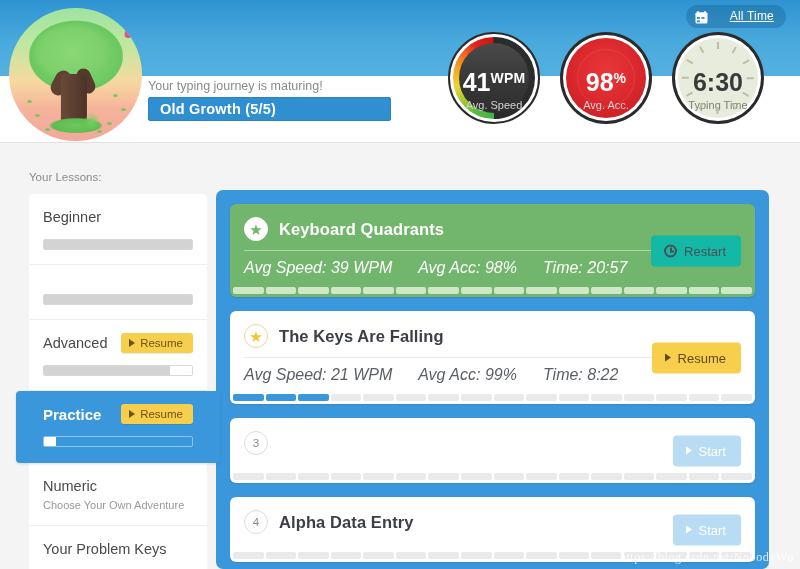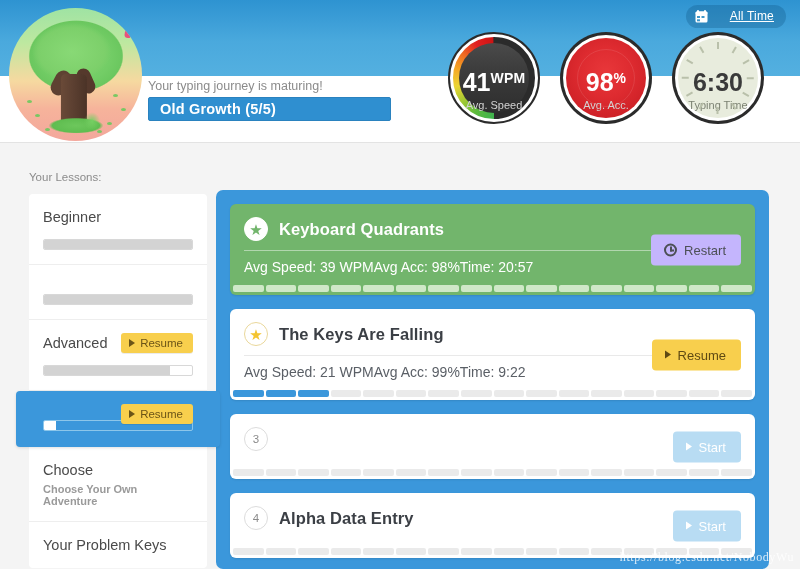--- a/index.html
+++ b/index.html
@@ -24,21 +24,21 @@
     position: absolute; left: 0; top: 142px; width: 800px; height: 1px;
     background: #e3e3e3;
   }
 
   
   .alltime-btn {
     position: absolute; right: 14px; top: 5px;
     background: rgba(14, 82, 130, 0.30);
     border-radius: 12px;
     padding: 4px 12px 5px 9px;
-    display: flex; align-items: flex-start; gap: 22px;
+    display: flex; align-items: flex-end; gap: 22px;
     cursor: pointer;
   }
   .alltime-btn .cal {
     width: 13px; height: 13px; position: relative; flex: 0 0 auto;
   }
   .alltime-label {
     color: #ffffff; font-size: 12px; text-decoration: underline;
     letter-spacing: .2px; white-space: nowrap;
   }
 
@@ -177,21 +177,21 @@
   .side-card {
     background: #ffffff; border-bottom: 1px solid #eeeeee;
     padding: 16px 14px 14px 14px; position: relative;
   }
   .side-card:first-child { border-radius: 4px 4px 0 0; }
   .side-card:last-child  { border-radius: 0 0 4px 4px; border-bottom: none; }
   .side-title {
     font-size: 14.5px; color: #4a4a4a; line-height: 1.1;
   }
   .side-sub {
-    font-size: 11px; color: #9a9a9a; margin-top: 4px; font-weight: bold;
+    font-size: 11px; color: #9a9a9a; margin-top: 4px;
   }
   .side-bar {
     margin-top: 13px; height: 11px; background: #ffffff;
     border: 1px solid #d8d8d8; border-radius: 2px; overflow: hidden;
   }
   .side-bar .fill { height: 100%; background: #d3d3d3; }
 
   .side-card.active {
     background: #3b97db; border-radius: 4px; border-bottom: none;
     margin: 0 -13px; padding: 16px 27px 16px 27px;
@@ -245,37 +245,37 @@
   .star.gold  { color: #f4c430; }
 
   .lc-title { font-size: 16.5px; font-weight: bold; color: #3b3f45; letter-spacing: .1px; }
   .lesson-card.done .lc-title { color: #ffffff; text-align: right; }
 
   .lc-sep {
     height: 1px; background: #e9e9e9; margin: 9px 0 8px 0;
   }
   .lesson-card.done .lc-sep { background: rgba(255,255,255,.45); }
 
-  .lc-stats { display: flex; font-size: 14px; color: #5a5f66; }
+  .lc-stats { display: flex; gap: 26px; font-size: 16px; color: #5a5f66; font-style: italic; }
   .lesson-card.done .lc-stats { color: #ffffff; }
 
   .seg-bar { display: flex; gap: 2px; padding: 0 3px 3px 3px; }
   .seg {
     flex: 1 1 0; height: 7px; border-radius: 2px; background: #eaeaea;
   }
   .seg.on  { background: #3b97db; }
   .seg.green { background: #cfe8c8; }
 
   .act-btn {
     position: absolute; right: 14px; top: 50%; transform: translateY(-50%);
     display: flex; align-items: center; gap: 7px;
     border-radius: 4px; font-size: 13px; padding: 8px 15px 8px 13px;
     cursor: pointer; white-space: nowrap;
   }
-  .act-restart { background: #c4b5fd; color: #4c4f55; }
+  .act-restart { background: #14b8a6; color: #4c4f55; }
   .act-resume  { background: #f8cf4d; color: #5f4a13; }
   .act-start   { background: #b8dcf3; color: #ffffff; }
 
   .clock-ico {
     width: 13px; height: 13px; border: 2px solid currentColor;
     border-radius: 50%; position: relative; flex: 0 0 auto;
   }
   .clock-ico:before {
     content: ""; position: absolute; left: 4px; top: 1.5px;
     width: 1.6px; height: 4.5px; background: currentColor;
@@ -408,30 +408,31 @@
         <div class="side-title">Advanced</div>
         <div class="side-bar">
           <div class="fill" style="width: 85%;"></div>
         </div>
         <div class="resume-sm">
           <span class="tri"></span>
           <span>Resume</span>
         </div>
       </div>
       <div class="side-card active">
+        <div class="side-title">Practice</div>
         <div class="side-bar">
           <div class="fill" style="width: 8%;"></div>
         </div>
         <div class="resume-sm">
           <span class="tri"></span>
           <span>Resume</span>
         </div>
       </div>
       <div class="side-card">
-        <div class="side-title">Choose</div>
+        <div class="side-title">Numeric</div>
         <div class="side-sub">Choose Your Own Adventure</div>
       </div>
       <div class="side-card">
         <div class="side-title">Your Problem Keys</div>
       </div>
     </div>
 
   <div class="main-panel" id="main-panel">
       <div class="lesson-card done">
         <div class="lc-body">
@@ -476,21 +477,21 @@
           <div class="lc-row1">
             <div class="badge gold">
               <span class="star gold">★</span>
             </div>
             <div class="lc-title">The Keys Are Falling</div>
           </div>
           <div class="lc-sep"></div>
           <div class="lc-stats">
             <span>Avg Speed: 21 WPM</span>
             <span>Avg Acc: 99%</span>
-            <span>Time: 9:22</span>
+            <span>Time: 8:22</span>
           </div>
         </div>
         <div class="seg-bar">
           <div class="seg on"></div>
           <div class="seg on"></div>
           <div class="seg on"></div>
           <div class="seg"></div>
           <div class="seg"></div>
           <div class="seg"></div>
           <div class="seg"></div>

